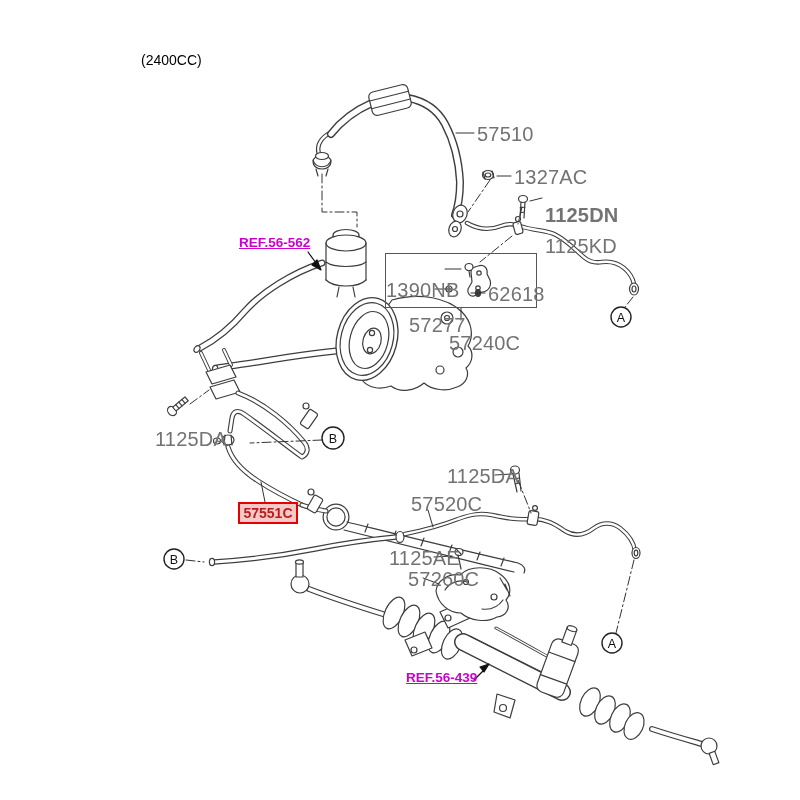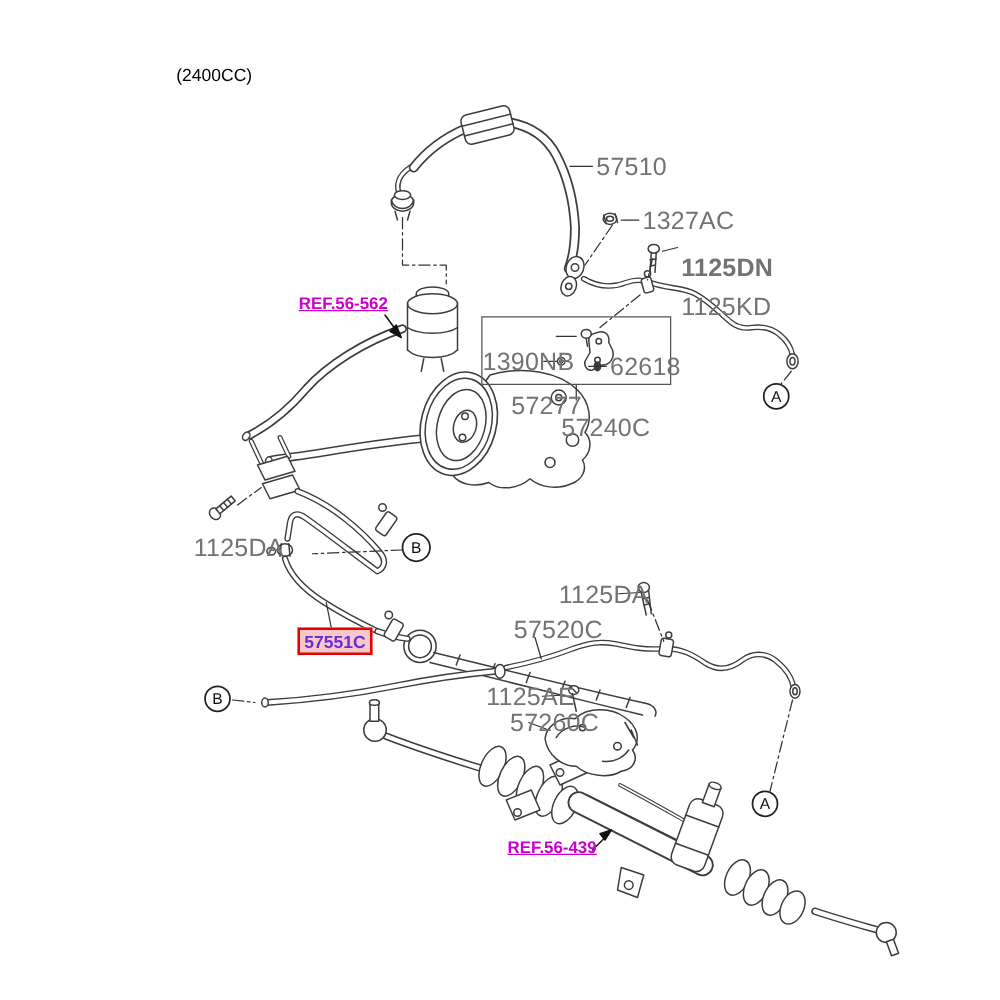--- a/index.html
+++ b/index.html
@@ -5,21 +5,21 @@
   html,body{margin:0;padding:0;background:#fff;}
   .canvas{position:relative;width:800px;height:800px;background:#fff;overflow:hidden;
           font-family:"Liberation Sans",sans-serif;}
   .canvas svg{position:absolute;left:0;top:0;}
   .hdr{position:absolute;color:#000;font-size:14px;line-height:1;white-space:nowrap;}
   .plabel{position:absolute;color:#737373;font-size:20px;letter-spacing:.2px;line-height:1;
           white-space:nowrap;cursor:pointer;text-align:center;}
   .ref{position:absolute;color:#cc00cc;font-size:13.5px;font-weight:bold;line-height:1;
        text-decoration:underline;white-space:nowrap;cursor:pointer;}
   .hl{position:absolute;left:238px;top:502px;width:60px;height:22px;border:2px solid #e60000;
-      background:#f6c9c9;color:#6d28d9;font-weight:bold;font-size:14px;display:flex;
+      background:#f6c9c9;color:#b91c1c;font-weight:bold;font-size:14px;display:flex;
       align-items:center;justify-content:center;line-height:1;cursor:pointer;box-sizing:border-box;}
   .pbox{position:absolute;left:385px;top:253px;width:152px;height:55px;border:1px solid #555;
         box-sizing:border-box;}
 </style>
 </head>
 <body>
 
 <div class="canvas">
 
 <svg width="800" height="800" viewBox="0 0 800 800">

